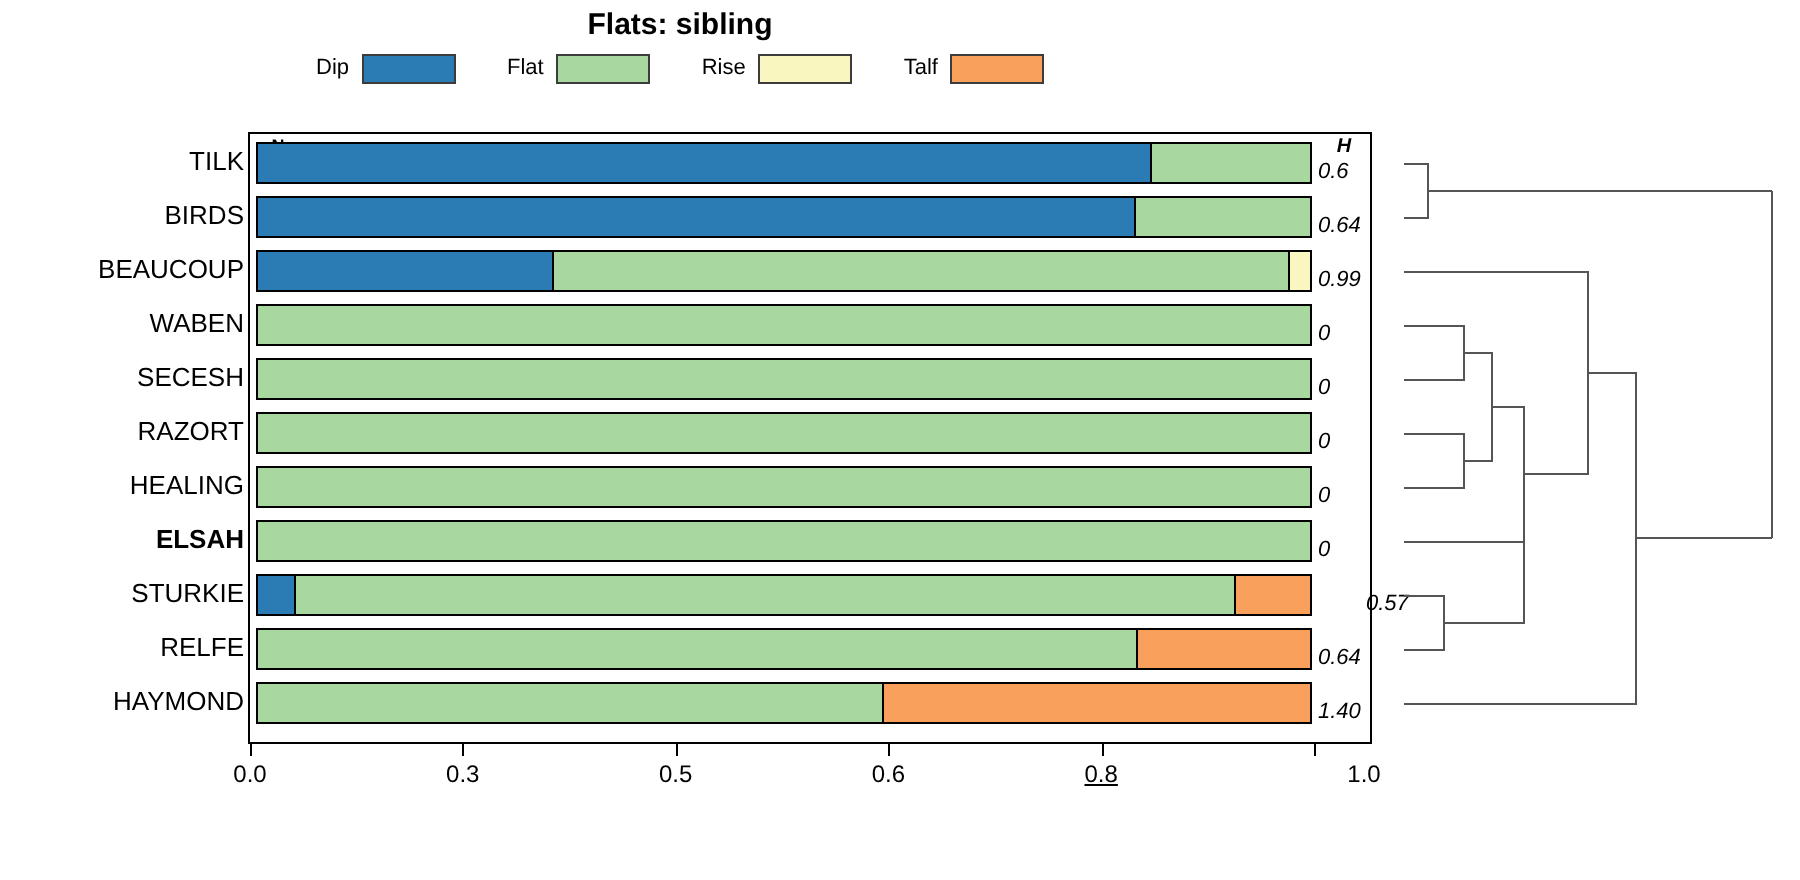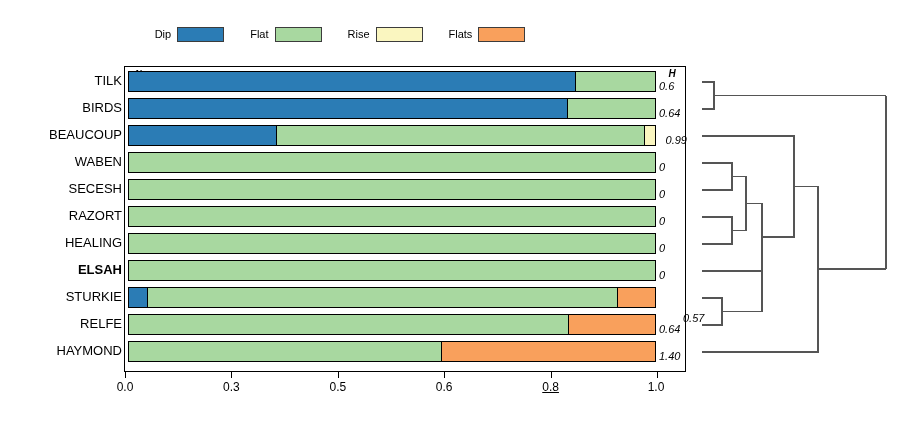--- a/index.html
+++ b/index.html
@@ -174,36 +174,37 @@
     width: 214px;
     height: 320px;
   }
   #dendro svg { display: block; }
 </style>
 </head>
 <body>
 
 <div id="root">
 
+  <div id="title">Flats: sibling</div>
 
   <div id="legend">
     <div class="legend-entry">
       <span class="legend-label">Dip</span>
       <span class="legend-swatch" style="background:#2b7cb5"></span>
     </div>
     <div class="legend-entry">
       <span class="legend-label">Flat</span>
       <span class="legend-swatch" style="background:#a8d8a0"></span>
     </div>
     <div class="legend-entry">
       <span class="legend-label">Rise</span>
       <span class="legend-swatch" style="background:#faf6c0"></span>
     </div>
     <div class="legend-entry">
-      <span class="legend-label">Flats</span>
+      <span class="legend-label">Talf</span>
       <span class="legend-swatch" style="background:#f9a05c"></span>
     </div>
   </div>
 
   <div id="panel"></div>
 
   <div id="n-header">N</div>
   <div id="h-header">H</div>
 
   <div id="rows-layer">
@@ -216,21 +217,21 @@
       </div>
       <div class="cat-label" style="top: 100px;">BIRDS</div>
       <div class="n-value" style="top: 107px;">165</div>
       <div class="h-value" style="top: 107px;">0.64</div>
       <div class="bar" style="left: 128px; top: 98px; width: 528px;">
         <div class="seg" style="flex: 0.835 0 0px; background: rgb(43, 124, 181);"></div>
         <div class="seg" style="flex: 0.165 0 0px; background: rgb(168, 216, 160);"></div>
       </div>
       <div class="cat-label" style="top: 127px;">BEAUCOUP</div>
       <div class="n-value" style="top: 134px;">156</div>
-      <div class="h-value" style="top: 134px; text-align: right;">0.99</div>
+      <div class="h-value" style="top: 134px;">0.99</div>
       <div class="bar" style="left: 128px; top: 125px; width: 528px;">
         <div class="seg" style="flex: 0.28 0 0px; background: rgb(43, 124, 181);"></div>
         <div class="seg" style="flex: 0.7 0 0px; background: rgb(168, 216, 160);"></div>
         <div class="seg" style="flex: 0.02 0 0px; background: rgb(250, 246, 192);"></div>
       </div>
       <div class="cat-label" style="top: 154px;">WABEN</div>
       <div class="n-value" style="top: 161px;">11</div>
       <div class="h-value" style="top: 161px;">0</div>
       <div class="bar" style="left: 128px; top: 152px; width: 528px;">
         <div class="seg" style="flex: 1 0 0px; background: rgb(168, 216, 160);"></div>
@@ -254,21 +255,21 @@
         <div class="seg" style="flex: 1 0 0px; background: rgb(168, 216, 160);"></div>
       </div>
       <div class="cat-label bold" style="top: 262px;">ELSAH</div>
       <div class="n-value" style="top: 269px;">88</div>
       <div class="h-value" style="top: 269px;">0</div>
       <div class="bar" style="left: 128px; top: 260px; width: 528px;">
         <div class="seg" style="flex: 1 0 0px; background: rgb(168, 216, 160);"></div>
       </div>
       <div class="cat-label" style="top: 289px;">STURKIE</div>
       <div class="n-value" style="top: 296px;">29</div>
-      <div class="h-value" style="top: 312px; padding-left: 24px;">0.57</div>
+      <div class="h-value" style="top: 296px; padding-left: 24px;">0.57</div>
       <div class="bar" style="left: 128px; top: 287px; width: 528px;">
         <div class="seg" style="flex: 0.035 0 0px; background: rgb(43, 124, 181);"></div>
         <div class="seg" style="flex: 0.895 0 0px; background: rgb(168, 216, 160);"></div>
         <div class="seg" style="flex: 0.07 0 0px; background: rgb(249, 160, 92);"></div>
       </div>
       <div class="cat-label" style="top: 316px;">RELFE</div>
       <div class="n-value" style="top: 323px;">112</div>
       <div class="h-value" style="top: 323px;">0.64</div>
       <div class="bar" style="left: 128px; top: 314px; width: 528px;">
         <div class="seg" style="flex: 0.836 0 0px; background: rgb(168, 216, 160);"></div>
@@ -288,21 +289,21 @@
       <div class="tick-label" style="left: 1px;">0.0</div>
       <div class="tick" style="left: 107.4px;"></div>
       <div class="tick-label" style="left: 107.4px;">0.3</div>
       <div class="tick" style="left: 213.8px;"></div>
       <div class="tick-label" style="left: 213.8px;">0.5</div>
       <div class="tick" style="left: 320.2px;"></div>
       <div class="tick-label" style="left: 320.2px;">0.6</div>
       <div class="tick" style="left: 426.6px;"></div>
       <div class="tick-label" style="left: 426.6px; text-decoration: underline;">0.8</div>
       <div class="tick" style="left: 533px;"></div>
-      <div class="tick-label" style="left: 532px;">1.0</div>
+      <div class="tick-label" style="left: 558px;">1.0</div>
     </div>
 
   <div id="dendro">
     <svg width="214" height="320" viewBox="0 0 214 320">
       <g fill="none" stroke="#555555" stroke-width="1.2" shape-rendering="crispEdges">
 
         <path d="M 16 22 L 28 22 L 28 49 L 16 49"></path>
 
         <path d="M 28 35.5 L 200 35.5"></path>
 

